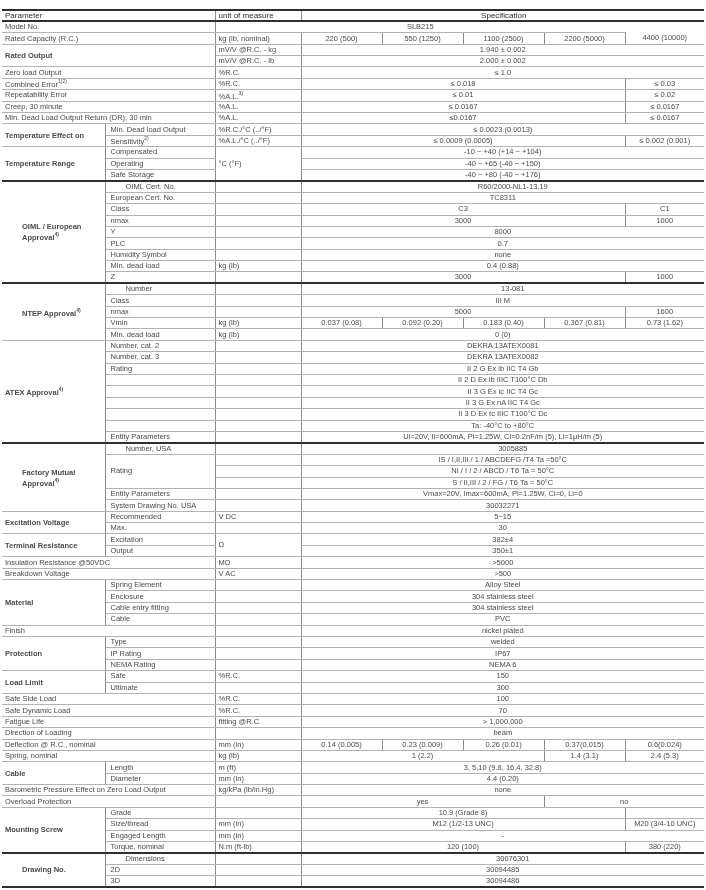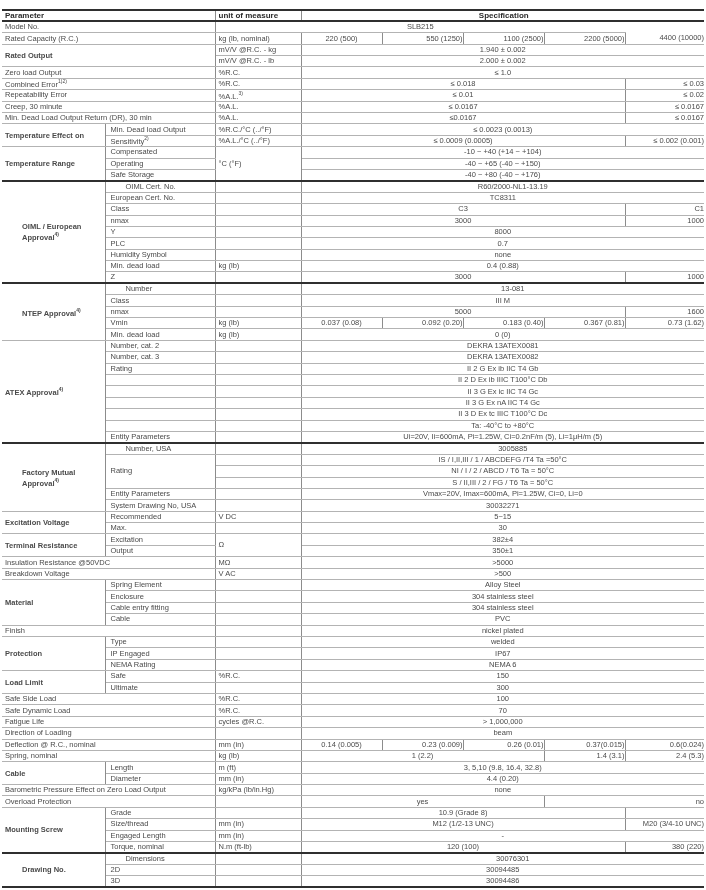--- a/index.html
+++ b/index.html
@@ -3,29 +3,29 @@
 <meta charset="utf-8">
 <style>
   html,body{margin:0;padding:0;background:#ffffff;}
   body{width:706px;height:890px;font-family:"Liberation Sans", sans-serif;}
   .wrap{padding:9px 2px 0 2px;}
   table{border-collapse:collapse;table-layout:fixed;width:702px;}
   tr{height:11.4px;}
   th,td{font-size:7.5px;color:#4a4a4a;line-height:1.05;vertical-align:middle;
         padding:0 1px 0 3px;overflow:hidden;white-space:nowrap;
         border-bottom:1px solid #b3b3b3;font-weight:normal;}
-  thead th{font-size:8px;font-weight:bold;color:#2b2b2b;text-align:left;
+  thead th{font-size:8px;font-weight:normal;color:#2b2b2b;text-align:left;
         border-top:2px solid #2f2f2f;border-bottom:2px solid #2f2f2f;}
   thead th.hSpec{text-align:center;margin-top:16px;}
   .cellP,.cellB{border-right:1px solid #8c8c8c;}
   .cellA{border-right:1px solid #8c8c8c;white-space:normal;line-height:1.2;font-weight:bold;}
   .cellB{padding-left:5px;}
   .cellU{border-right:1px solid #8c8c8c;}
   .cellS{text-align:center;padding:0;}
-  .cellS + .cellS{border-left:1px solid #8c8c8c;text-align:right;}
+  .cellS + .cellS{border-left:1px solid #8c8c8c;}
   tr.dark td{border-top:2px solid #2f2f2f;padding-left:20px;}
   table{border-bottom:2px solid #2f2f2f;}
   .sup{font-size:5px;vertical-align:super;letter-spacing:0;}
   .afterline{width:702px;height:2px;border-bottom:1px solid #4a4a4a;}
 </style>
 </head>
 <body>
 
 <div class="wrap">
   <table>
@@ -336,21 +336,21 @@
           <td class="cellU"><span></span></td>
           <td class="cellS" colspan="5"><span>nickel plated</span></td>
         </tr>
         <tr>
           <td class="cellA" rowspan="3"><span>Protection</span></td>
           <td class="cellB"><span>Type</span></td>
           <td class="cellU"><span></span></td>
           <td class="cellS" colspan="5"><span>welded</span></td>
         </tr>
         <tr>
-          <td class="cellB"><span>IP Engaged</span></td>
+          <td class="cellB"><span>IP Rating</span></td>
           <td class="cellU"><span></span></td>
           <td class="cellS" colspan="5"><span>IP67</span></td>
         </tr>
         <tr>
           <td class="cellB"><span>NEMA Rating</span></td>
           <td class="cellU"><span></span></td>
           <td class="cellS" colspan="5"><span>NEMA 6</span></td>
         </tr>
         <tr>
           <td class="cellA" rowspan="2"><span>Load Limit</span></td>
@@ -368,21 +368,21 @@
           <td class="cellU"><span>%R.C.</span></td>
           <td class="cellS" colspan="5"><span>100</span></td>
         </tr>
         <tr>
           <td class="cellP" colspan="2"><span>Safe Dynamic Load</span></td>
           <td class="cellU"><span>%R.C.</span></td>
           <td class="cellS" colspan="5"><span>70</span></td>
         </tr>
         <tr>
           <td class="cellP" colspan="2"><span>Fatigue Life</span></td>
-          <td class="cellU"><span>cycles @R.C.</span></td>
+          <td class="cellU"><span>fitting @R.C.</span></td>
           <td class="cellS" colspan="5"><span>&gt; 1,000,000</span></td>
         </tr>
         <tr>
           <td class="cellP" colspan="2"><span>Direction of Loading</span></td>
           <td class="cellU"><span></span></td>
           <td class="cellS" colspan="5"><span>beam</span></td>
         </tr>
         <tr>
           <td class="cellP" colspan="2"><span>Deflection @ R.C., nominal</span></td>
           <td class="cellU"><span>mm (in)</span></td>

